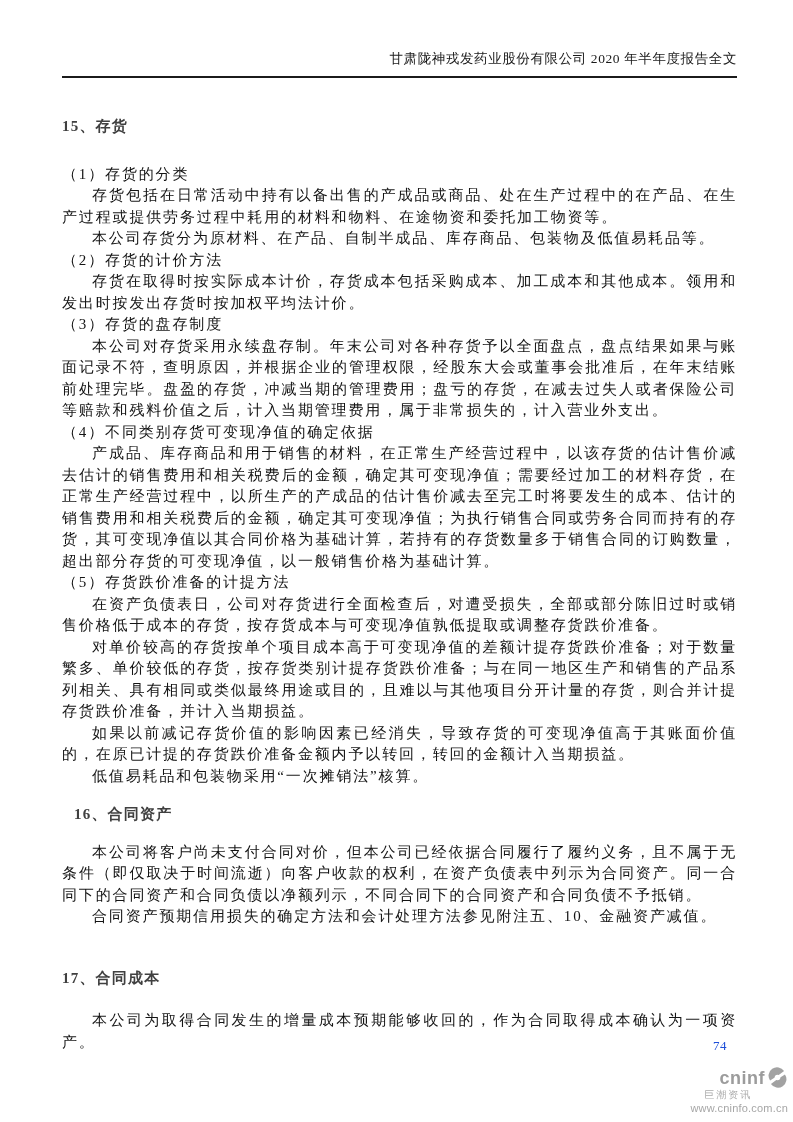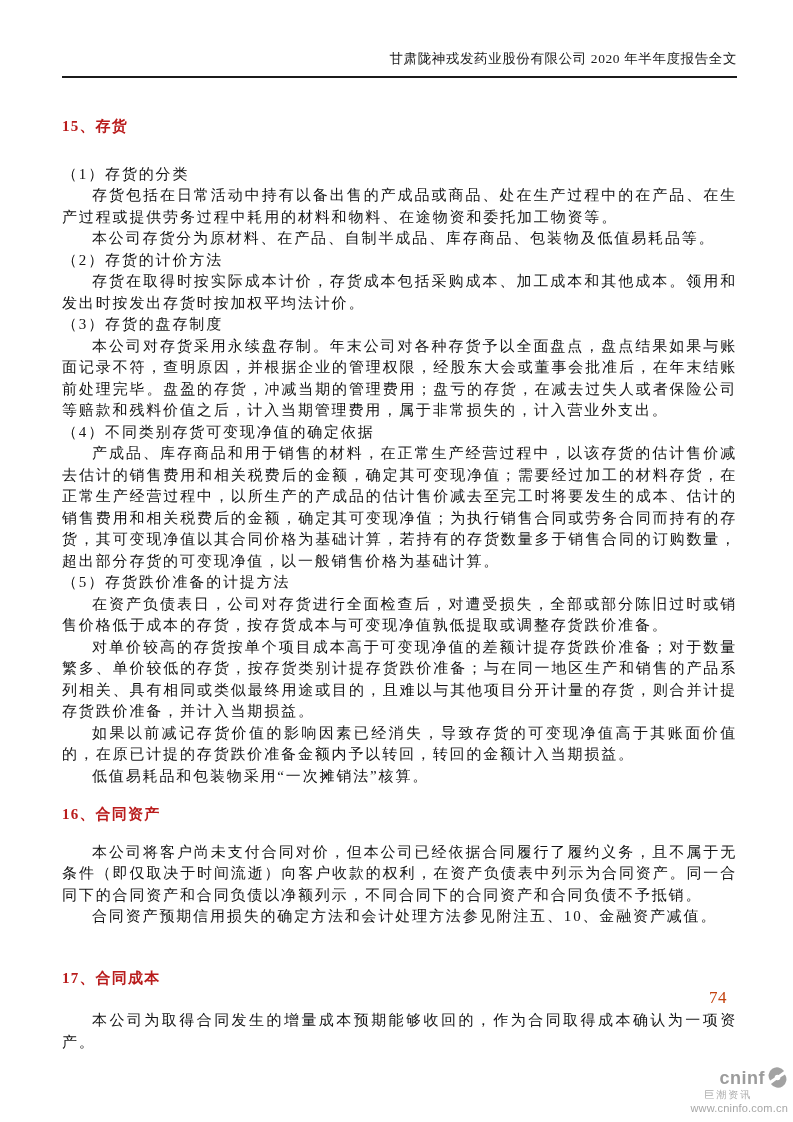--- a/index.html
+++ b/index.html
@@ -41,42 +41,42 @@
     line-height: 21.5px;
     letter-spacing: 1.85px;
     text-align: justify;
     color: #141414;
   }
   .doc-body h2 {
     font-size: 15px;
     font-weight: bold;
     letter-spacing: 1.2px;
     margin: 0;
-    color: #b91c1c;
+    color: #404040;
   }
   .doc-body h2.sec-15 { margin: 22px 0 26px; }
-  .doc-body h2.sec-16 { margin: 17px 0 16px; }
+  .doc-body h2.sec-16 { margin: 17px 12px 16px; }
   .doc-body h2.sec-17 { margin: 40px 0 21px; }
   .doc-body p {
     margin: 0;
   }
   .doc-body p.para {
     text-indent: 2em;
   }
   .doc-body p.clause {
     text-indent: 0;
   }
   
   .page-number {
     position: absolute;
-    top: 988px;
+    top: 1038px;
     right: 66px;
-    font-size: 17px;
+    font-size: 13px;
     letter-spacing: 0.5px;
-    color: #c2410c;
+    color: #1d4ed8;
   }
   .cninfo-logo {
     position: absolute;
     right: 5px;
     bottom: 8px;
     text-align: right;
     color: #a2a2a2;
     font-family: "Liberation Sans", "DejaVu Sans", sans-serif;
     line-height: 1;
   }

